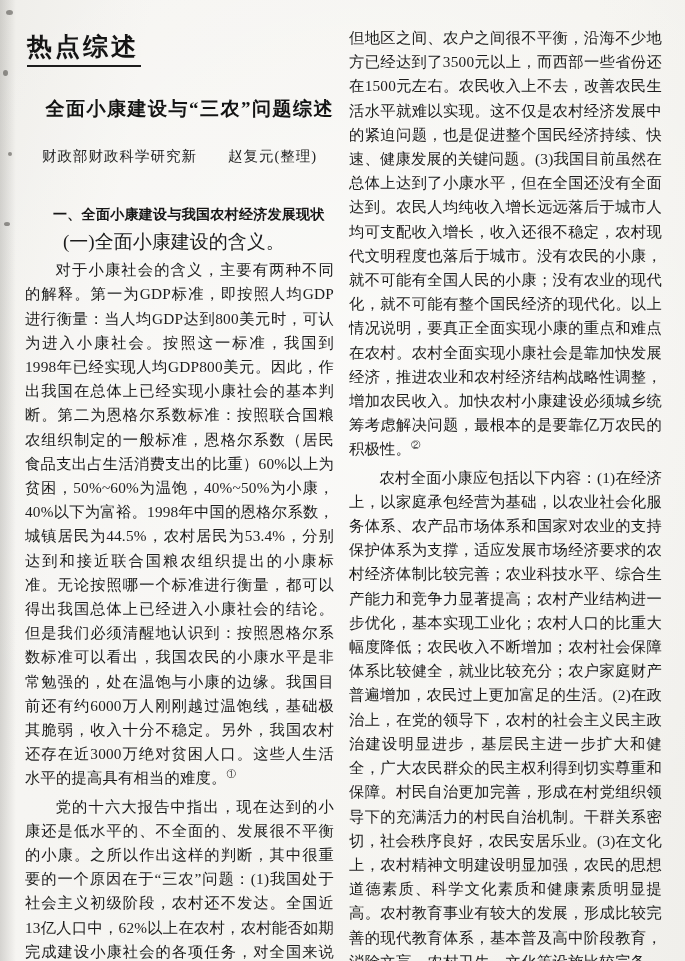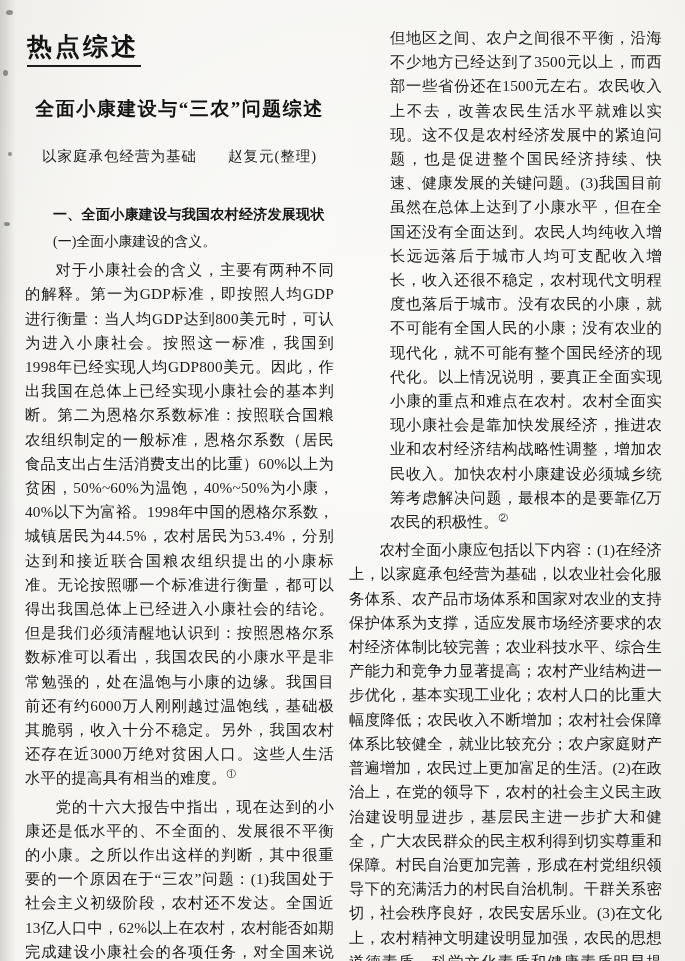--- a/index.html
+++ b/index.html
@@ -34,60 +34,60 @@
     color:#151515;
     border-bottom:2.5px solid #1d1d1d;
     padding:0 2px 2px 0;
   }
 
   .col{position:absolute;}
   .col-left{left:25px;top:96px;width:309px;}
   .col-right{left:349px;top:26px;width:313px;}
 
   .title{
-    margin:0;font-size:19px;font-weight:bold;text-align:center;
+    margin:0;font-size:19px;font-weight:bold;text-align:right;
     letter-spacing:1.5px;line-height:26px;color:#141414;
     font-family:"Liberation Serif","DejaVu Serif",serif;
   }
   .byline{
     margin-top:24px;text-align:center;font-size:14.5px;line-height:20px;
     letter-spacing:1px;color:#222;
   }
   .section-heading{
     margin:36px 0 0 0;font-size:14px;font-weight:bold;line-height:24px;
     font-family:"Liberation Sans","DejaVu Sans",sans-serif;
     letter-spacing:0.3px;text-indent:2em;white-space:nowrap;color:#161616;
   }
   .subsection-heading{
-    margin-top:4px;font-size:14px;line-height:24.2px;text-indent:2em;color:#1c1c1c;
+    margin-top:4px;font-size:19px;line-height:24.2px;text-indent:2em;color:#1c1c1c;
   }
   p.body-para{
     margin:4px 0 0 0;font-size:15.3px;line-height:24.2px;
     text-align:justify;text-justify:inter-character;
     text-indent:2em;color:#1c1c1c;letter-spacing:0.2px;
   }
   p.body-para.no-indent{text-indent:0;margin-top:0;}
-  .col-right p.body-para:first-child{margin-top:0;margin-left:41px;}
+  .col-right p.body-para:first-child{margin-top:0;}
   sup.footnote{font-size:9.5px;line-height:0;vertical-align:super;letter-spacing:0;}
 </style>
 </head>
 <body>
 
 <div class="page">
   <div class="edge-shade"></div>
   <div class="speck s1"></div>
   <div class="speck s2"></div>
   <div class="speck s3"></div>
   <div class="speck s4"></div>
 
   <div class="kicker">热点综述</div>
 
   <div class="col col-left">
     <h1 class="title">全面小康建设与“三农”问题综述</h1>
-    <div class="byline">以家庭承包经营为基础　　赵复元(整理)</div>
+    <div class="byline">财政部财政科学研究新　　赵复元(整理)</div>
     <h2 class="section-heading">一、全面小康建设与我国农村经济发展现状</h2>
     <div class="subsection-heading">(一)全面小康建设的含义。</div>
     <p class="body-para"><span>对于小康社会的含义，主要有两种不同的解释。第一为GDP标准，即按照人均GDP进行衡量：当人均GDP达到800美元时，可认为进入小康社会。按照这一标准，我国到1998年已经实现人均GDP800美元。因此，作出我国在总体上已经实现小康社会的基本判断。第二为恩格尔系数标准：按照联合国粮农组织制定的一般标准，恩格尔系数（居民食品支出占生活消费支出的比重）60%以上为贫困，50%~60%为温饱，40%~50%为小康，40%以下为富裕。1998年中国的恩格尔系数，城镇居民为44.5%，农村居民为53.4%，分别达到和接近联合国粮农组织提出的小康标准。无论按照哪一个标准进行衡量，都可以得出我国总体上已经进入小康社会的结论。但是我们必须清醒地认识到：按照恩格尔系数标准可以看出，我国农民的小康水平是非常勉强的，处在温饱与小康的边缘。我国目前还有约6000万人刚刚越过温饱线，基础极其脆弱，收入十分不稳定。另外，我国农村还存在近3000万绝对贫困人口。这些人生活水平的提高具有相当的难度。</span><sup class="footnote">①</sup></p>
     <p class="body-para"><span>党的十六大报告中指出，现在达到的小康还是低水平的、不全面的、发展很不平衡的小康。之所以作出这样的判断，其中很重要的一个原因在于“三农”问题：(1)我国处于社会主义初级阶段，农村还不发达。全国近13亿人口中，62%以上在农村，农村能否如期完成建设小康社会的各项任务，对全国来说举足轻重。(2)当前国民经济发展的突出矛盾是农民收入增长缓慢。2001年我国农民人均纯收入实现了恢复性增长，达到2366元，</span></p>
   </div>
 
   <div class="col col-right">
     <p class="body-para no-indent"><span>但地区之间、农户之间很不平衡，沿海不少地方已经达到了3500元以上，而西部一些省份还在1500元左右。农民收入上不去，改善农民生活水平就难以实现。这不仅是农村经济发展中的紧迫问题，也是促进整个国民经济持续、快速、健康发展的关键问题。(3)我国目前虽然在总体上达到了小康水平，但在全国还没有全面达到。农民人均纯收入增长远远落后于城市人均可支配收入增长，收入还很不稳定，农村现代文明程度也落后于城市。没有农民的小康，就不可能有全国人民的小康；没有农业的现代化，就不可能有整个国民经济的现代化。以上情况说明，要真正全面实现小康的重点和难点在农村。农村全面实现小康社会是靠加快发展经济，推进农业和农村经济结构战略性调整，增加农民收入。加快农村小康建设必须城乡统筹考虑解决问题，最根本的是要靠亿万农民的积极性。</span><sup class="footnote">②</sup></p>
     <p class="body-para"><span>农村全面小康应包括以下内容：(1)在经济上，以家庭承包经营为基础，以农业社会化服务体系、农产品市场体系和国家对农业的支持保护体系为支撑，适应发展市场经济要求的农村经济体制比较完善；农业科技水平、综合生产能力和竞争力显著提高；农村产业结构进一步优化，基本实现工业化；农村人口的比重大幅度降低；农民收入不断增加；农村社会保障体系比较健全，就业比较充分；农户家庭财产普遍增加，农民过上更加富足的生活。(2)在政治上，在党的领导下，农村的社会主义民主政治建设明显进步，基层民主进一步扩大和健全，广大农民群众的民主权利得到切实尊重和保障。村民自治更加完善，形成在村党组织领导下的充满活力的村民自治机制。干群关系密切，社会秩序良好，农民安居乐业。(3)在文化上，农村精神文明建设明显加强，农民的思想道德素质、科学文化素质和健康素质明显提高。农村教育事业有较大的发展，形成比较完善的现代教育体系，基本普及高中阶段教育，消除文盲。农村卫生、文化等设施比较完备，农民享有较好的卫生保健和丰富的精神文化生</span></p>
   </div>

